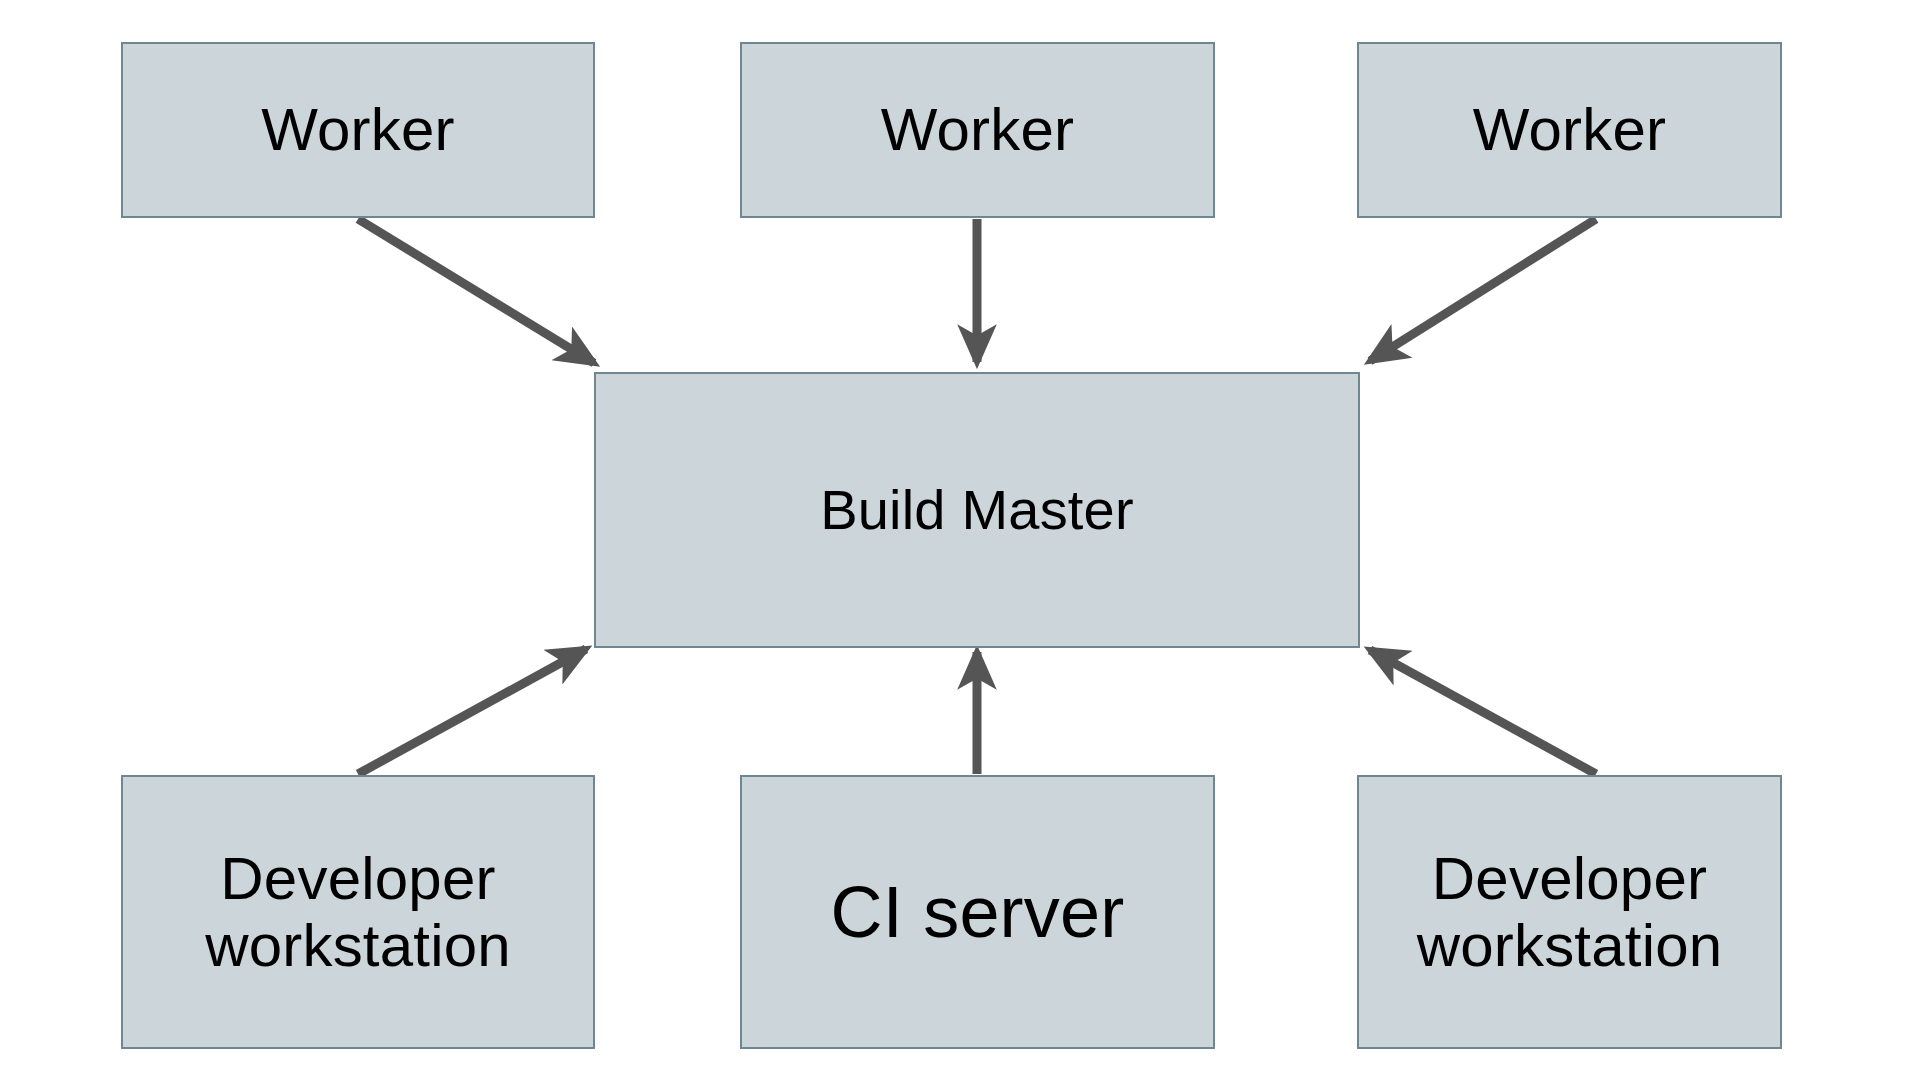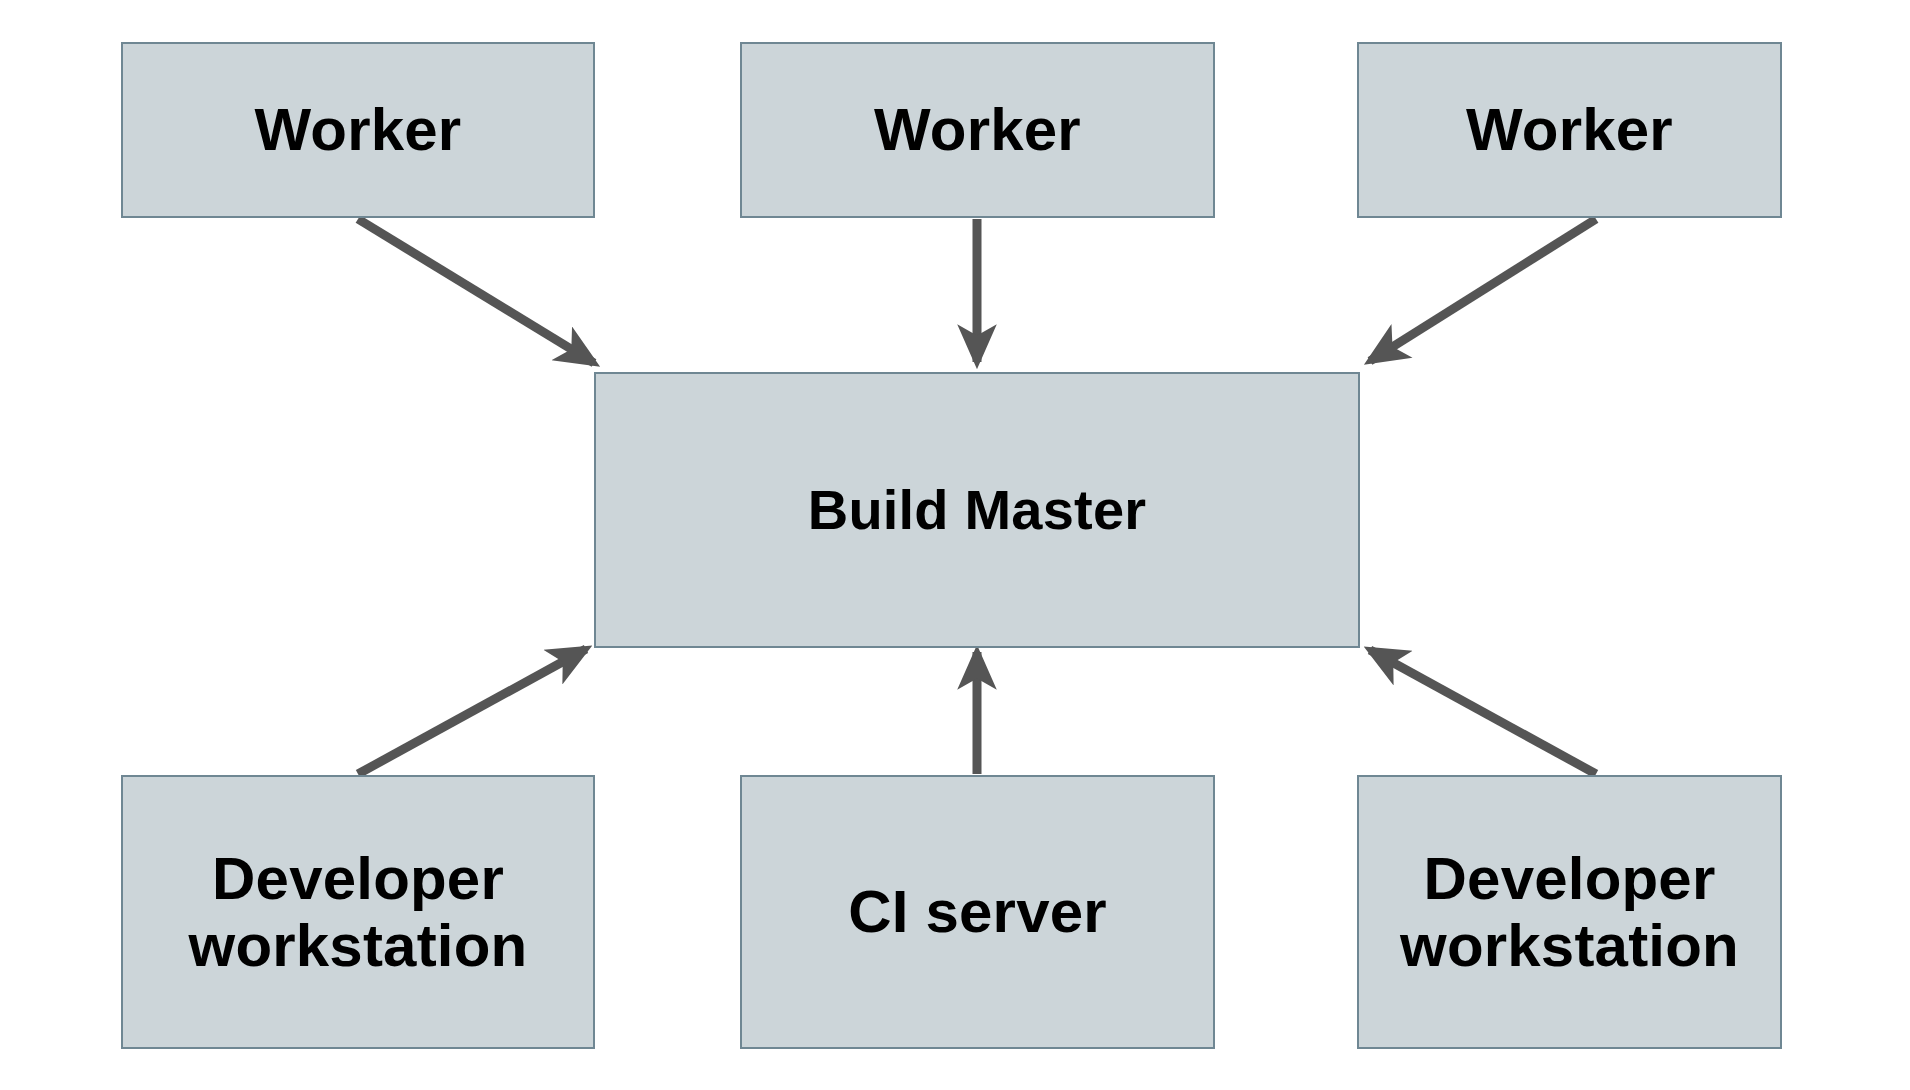--- a/index.html
+++ b/index.html
@@ -20,41 +20,41 @@
   .node {
     position: absolute;
     box-sizing: border-box;
     background: #ccd5d9;
     border: 2px solid #6f8793;
     display: flex;
     align-items: center;
     justify-content: center;
     text-align: center;
     color: #000000;
-    font-weight: 700;
+    font-weight: 400;
     line-height: 1.12;
     letter-spacing: 0.2px;
     white-space: pre-line;
     user-select: none;
   }
   .node-label {
     display: block;
     width: 100%;
     padding: 0 8px;
     box-sizing: border-box;
   }
   
   #node-worker-left   { left: 121px; top: 42px;  width: 474px; height: 176px; font-size: 60px; }
   #node-worker-center { left: 740px; top: 42px;  width: 475px; height: 176px; font-size: 60px; }
   #node-worker-right  { left: 1357px; top: 42px; width: 425px; height: 176px; font-size: 60px; }
   
   #node-build-master  { left: 594px; top: 372px; width: 766px; height: 276px; font-size: 56px; }
   
   #node-dev-left      { left: 121px; top: 775px;  width: 474px; height: 274px; font-size: 60px; }
-  #node-ci-server     { left: 740px; top: 775px;  width: 475px; height: 274px; font-size: 60px; }
+  #node-ci-server     { left: 740px; top: 775px;  width: 475px; height: 274px; font-size: 72px; }
   #node-dev-right     { left: 1357px; top: 775px; width: 425px; height: 274px; font-size: 60px; }
 
   #edges {
     position: absolute;
     left: 0;
     top: 0;
     width: 1910px;
     height: 1090px;
     pointer-events: none;
   }

